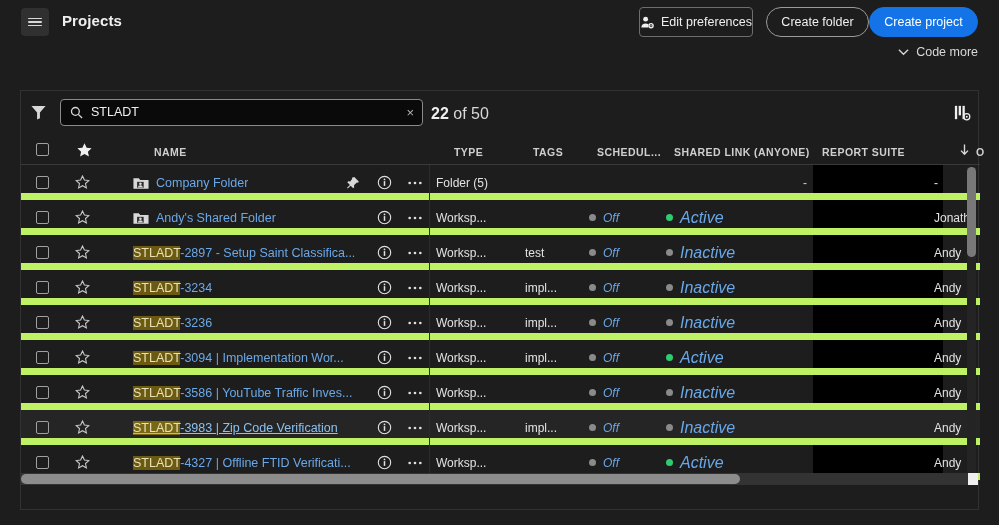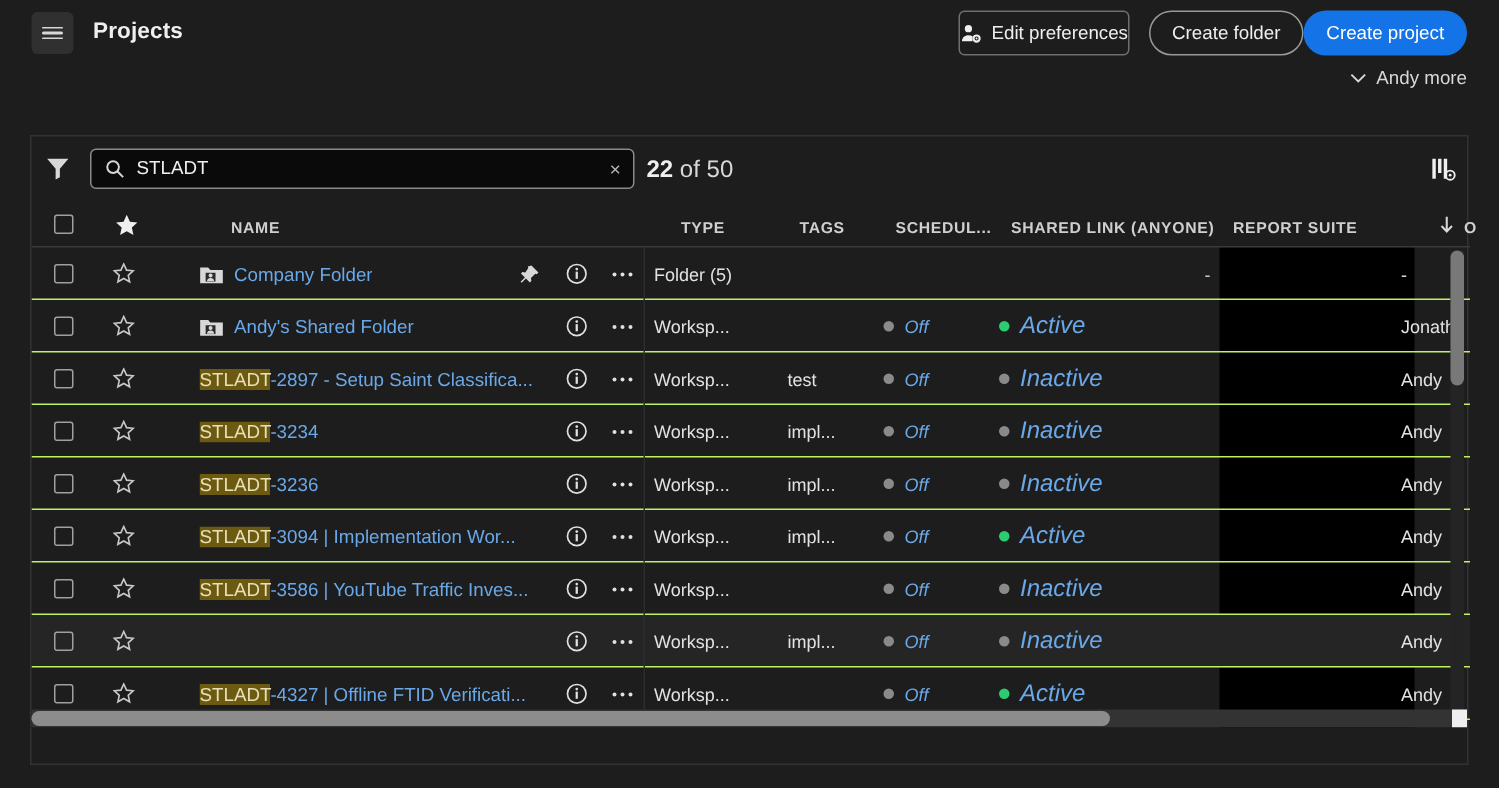--- a/index.html
+++ b/index.html
@@ -122,21 +122,21 @@
     width: 13px; height: 13px; border: 1.5px solid #a0a0a0; border-radius: 2px;
     cursor: pointer; display:block;
   }
 
   .tbody {
     position: absolute; left: 0; top: 74px; width: 959px; height: 321px;
     overflow: hidden;
   }
   .row {
     position: relative; height: 35px; width: 959px;
-    border-bottom: 1px solid #bef264;
+    border-bottom: 7px solid #bef264;
   }
   .row.hovered { background: #252525; }
   .row .cell { position: absolute; top: 0; height: 35px; display: flex; align-items: center; }
 
   .c-check { left: 15px; }
   .c-star  { left: 54px; }
   .c-name  { left: 112px; width: 300px; }
   .c-pin   { left: 325px; }
   .c-info  { left: 356px; }
   .c-dots  { left: 386px; }
@@ -232,21 +232,21 @@
   </div>
 
   <div class="btn btn-project">
     <span>Create project</span>
   </div>
 
   <div class="showmore">
     <svg width="11" height="8" viewBox="0 0 12 8">
       <path d="M1 1.5L6 6.5L11 1.5" fill="none" stroke="#d8d8d8" stroke-width="1.4"></path>
     </svg>
-    <span>Andy more</span>
+    <span>Code more</span>
   </div>
 </div>
 
 <div class="panel">
 
   <div class="searchrow">
     <svg class="filter-icon" width="17" height="17" viewBox="0 0 18 18">
       <path d="M1.5 2h15l-6 7v6l-3 1.5V9z" fill="#d8d8d8"></path>
     </svg>
 
@@ -588,20 +588,23 @@
         </div>
         <div class="row hovered">
           <div class="cell c-check">
             <span class="chk"></span>
           </div>
           <div class="cell c-star">
             <svg class="star" viewBox="0 0 18 18">
               <path d="M9 1.2l2.25 4.9 5.25.55-3.9 3.6 1.1 5.2L9 12.8 4.3 15.45l1.1-5.2-3.9-3.6 5.25-.55z" fill="none" stroke="#c8c8c8" stroke-width="1.3"></path>
             </svg>
           </div>
+          <div class="cell c-name">
+            <span class="namelink"><span class="hl">STLADT</span>-3983 | Zip Code Verification</span>
+          </div>
           <div class="cell c-info">
             <svg width="15" height="15" viewBox="0 0 16 16">
               <circle cx="8" cy="8" r="6.6" fill="none" stroke="#e0e0e0" stroke-width="1.2"></circle>
               <circle cx="8" cy="4.7" r="0.95" fill="#e0e0e0"></circle>
               <rect x="7.2" y="6.5" width="1.6" height="5.1" fill="#e0e0e0"></rect>
             </svg>
           </div>
           <div class="cell c-dots">
             <svg width="16" height="6" viewBox="0 0 18 6">
               <circle cx="3" cy="3" r="1.5" fill="#e0e0e0"></circle>

